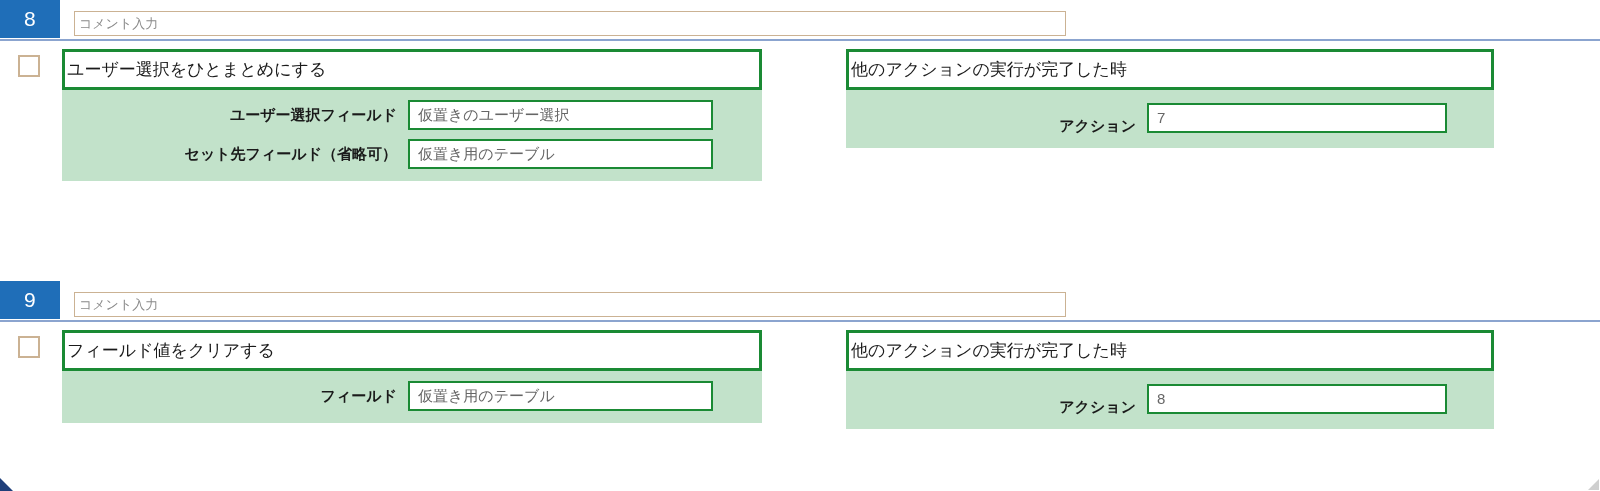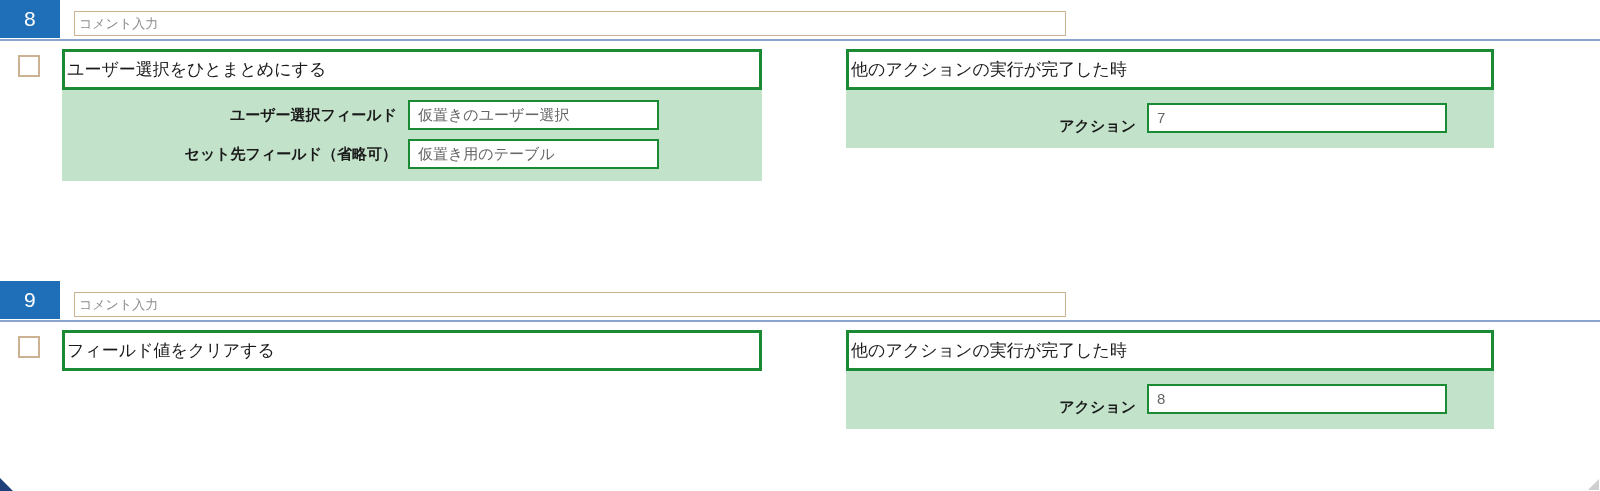--- a/index.html
+++ b/index.html
@@ -128,21 +128,21 @@
     background: #ffffff;
     border: 2px solid #1a8a34;
     height: 30px;
     line-height: 26px;
     font-size: 15px;
     color: #666666;
     padding-left: 8px;
     white-space: nowrap;
     overflow: hidden;
   }
-  .card.left  .field-input { width: 251px; }
+  .card.left  .field-input { width: 305px; }
   .card.right .field-input { width: 300px; }
 
   
   .corner-caret {
     position: absolute;
     left: 0;
     bottom: 0;
     width: 0;
     height: 0;
     border-left: 13px solid #1f3f7a;
@@ -204,20 +204,26 @@
     <div class="row-badge">9</div>
     <div class="comment-input">コメント入力</div>
     <div class="header-rule"></div>
   </div>
 
   <div class="block-body">
     <div class="select-checkbox"></div>
 
     <div class="card left">
       <div class="card-title">フィールド値をクリアする</div>
+      <div class="card-fields">
+        <div class="field-row">
+          <div class="field-label">フィールド</div>
+          <div class="field-input">仮置き用のテーブル</div>
+        </div>
+      </div>
     </div>
 
     <div class="card right">
       <div class="card-title">他のアクションの実行が完了した時</div>
       <div class="card-fields">
         <div class="field-row">
           <div class="field-label">アクション</div>
           <div class="field-input">8</div>
         </div>
       </div>

